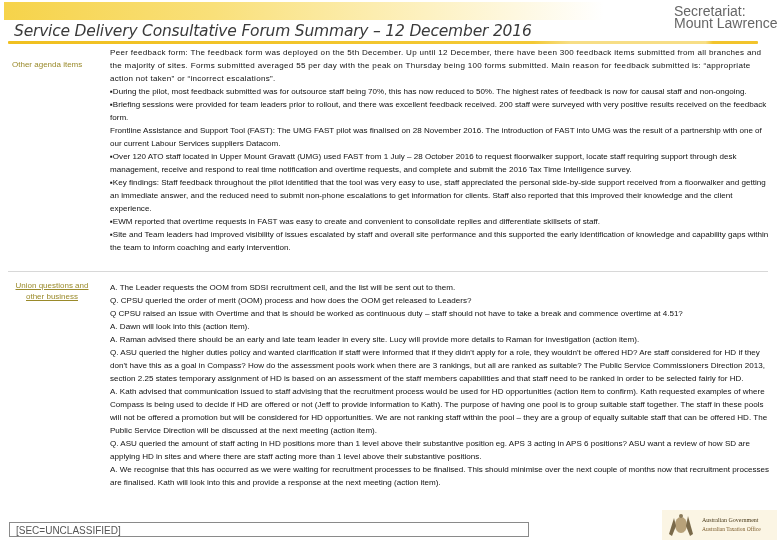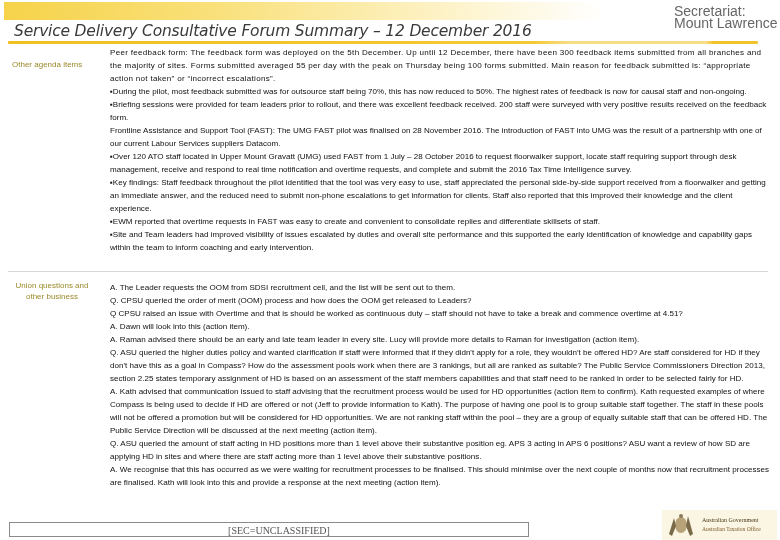--- a/index.html
+++ b/index.html
@@ -39,24 +39,23 @@
     }
     .content p { margin: 0; white-space: normal; }
     .content .head { letter-spacing: 0.3px; }
     .divider {
       position: absolute; left: 8px; top: 271px; width: 760px; height: 1px;
       background: #d8d8d8;
     }
     .classification {
       position: absolute; left: 9px; top: 522px; width: 520px; height: 15px;
       border: 1px solid #8a8a8a; background: #fff;
-      font-family: Liberation Serif, serif;
-      font-size: 10px; color: #555; line-height: 15px; padding-left: 20px;
+      font-family: Liberation Sans, sans-serif;
+      font-size: 10px; color: #555; line-height: 15px; padding-left: 6px;
       box-sizing: border-box;
-      text-align: center;
     }
     .logo {
       position: absolute; left: 662px; top: 510px; width: 115px; height: 30px;
       background: #fbf5e4; display: flex; align-items: center;
     }
     .logo .crest { width: 30px; height: 26px; margin-left: 4px; }
     .logo .lines { margin-left: 6px; font-family: "Liberation Serif", serif; font-size: 6px; line-height: 9px; color: #4a3a1a; }
     .logo .lines span { display: block; white-space: nowrap; }
     .logo .lines .l2 { color: #7a5a2a; font-size: 5.5px; }
   </style>
@@ -73,26 +72,26 @@
 
 <div class="section-label" style="top:59px;">Other agenda items</div>
 <div class="content" style="top:46px;">
   <p class="head">Peer feedback form: The feedback form was deployed on the 5th December. Up until 12 December, there have been 300 feedback items submitted from all branches and the majority of sites. Forms submitted averaged 55 per day with the peak on Thursday being 100 forms submitted. Main reason for feedback submitted is: “appropriate action not taken” or “incorrect escalations”.</p>
   <p>▪During the pilot, most feedback submitted was for outsource staff being 70%, this has now reduced to 50%. The highest rates of feedback is now for causal staff and non-ongoing.</p>
   <p>▪Briefing sessions were provided for team leaders prior to rollout, and there was excellent feedback received. 200 staff were surveyed with very positive results received on the feedback form.</p>
   <p>Frontline Assistance and Support Tool (FAST): The UMG FAST pilot was finalised on 28 November 2016.  The introduction of FAST into UMG was the result of a partnership with one of our current Labour Services suppliers Datacom.</p>
   <p>▪Over 120 ATO staff located in Upper Mount Gravatt (UMG) used FAST from 1 July – 28 October 2016 to request floorwalker support, locate staff requiring support through desk management, receive and respond to real time notification and overtime requests, and complete and submit the 2016 Tax Time Intelligence survey.</p>
   <p>▪Key findings: Staff feedback throughout the pilot identified that the tool was very easy to use, staff appreciated the personal side-by-side support received from a floorwalker and getting an immediate answer, and the reduced need to submit non-phone escalations to get information for clients.  Staff also reported that this improved their knowledge and the client experience.</p>
   <p>▪EWM reported that overtime requests in FAST was easy to create and convenient to consolidate replies and differentiate skillsets of staff.</p>
-  <p>▪Site and Team leaders had improved visibility of issues escalated by duties and overall site performance and this supported the early identification of knowledge and capability gaps within the team to inform coaching and early intervention.</p>
+  <p>▪Site and Team leaders had improved visibility of issues escalated by staff and overall site performance and this supported the early identification of knowledge and capability gaps within the team to inform coaching and early intervention.</p>
 </div>
 
 <div class="divider"></div>
 
-<div class="section-label" style="top:280px;width:80px;">Union questions and other business</div>
+<div class="section-label" style="top:280px;width:80px;text-decoration:underline;">Union questions and other business</div>
 <div class="content" style="top:281px;">
   <p>A. The Leader requests the OOM from SDSI recruitment cell, and the list will be sent out to them.</p>
   <p>Q. CPSU queried the order of merit (OOM) process and how does the OOM get released to Leaders?</p>
   <p>Q CPSU raised an issue with Overtime and that is should be worked as continuous duty – staff should not have to take a break and commence overtime at 4.51?</p>
   <p>A. Dawn will look into this (action item).</p>
   <p>A. Raman advised there should be an early and late team leader in every site. Lucy will provide more details to Raman for investigation (action item).</p>
   <p>Q. ASU queried the higher duties policy and wanted clarification if staff were informed that if they didn't apply for a role, they wouldn't be offered HD? Are staff considered for HD if they don't have this as a goal in Compass?  How do the assessment pools work when there are 3 rankings, but all are ranked as suitable? The Public Service Commissioners Direction 2013, section 2.25 states temporary assignment of HD is based on an assessment of the staff members  capabilities and that staff need to be ranked in order to be selected fairly for HD.</p>
   <p>A. Kath advised that communication issued to staff advising that the recruitment process would be used for HD opportunities (action item to confirm). Kath requested examples of where Compass is being used to decide if HD are offered or not (Jeff to provide information to Kath). The purpose of having one pool is to group suitable staff together. The staff in these pools will not be offered a promotion but will be considered for HD opportunities. We are not ranking staff within the pool – they are a group of equally suitable staff that can be offered HD. The Public Service Direction will be discussed at the next meeting (action item).</p>
   <p>Q. ASU queried the amount of staff acting in HD positions more than 1 level above their substantive position eg. APS 3 acting in APS 6 positions? ASU want a review of how SD are applying HD in sites and where there are staff acting more than 1 level above their substantive positions.</p>
   <p>A. We recognise that this has occurred as we were waiting for recruitment processes to be finalised.  This should minimise over the next couple of months now that recruitment processes are finalised.  Kath will look into this and provide a response at the next meeting (action item).</p>

